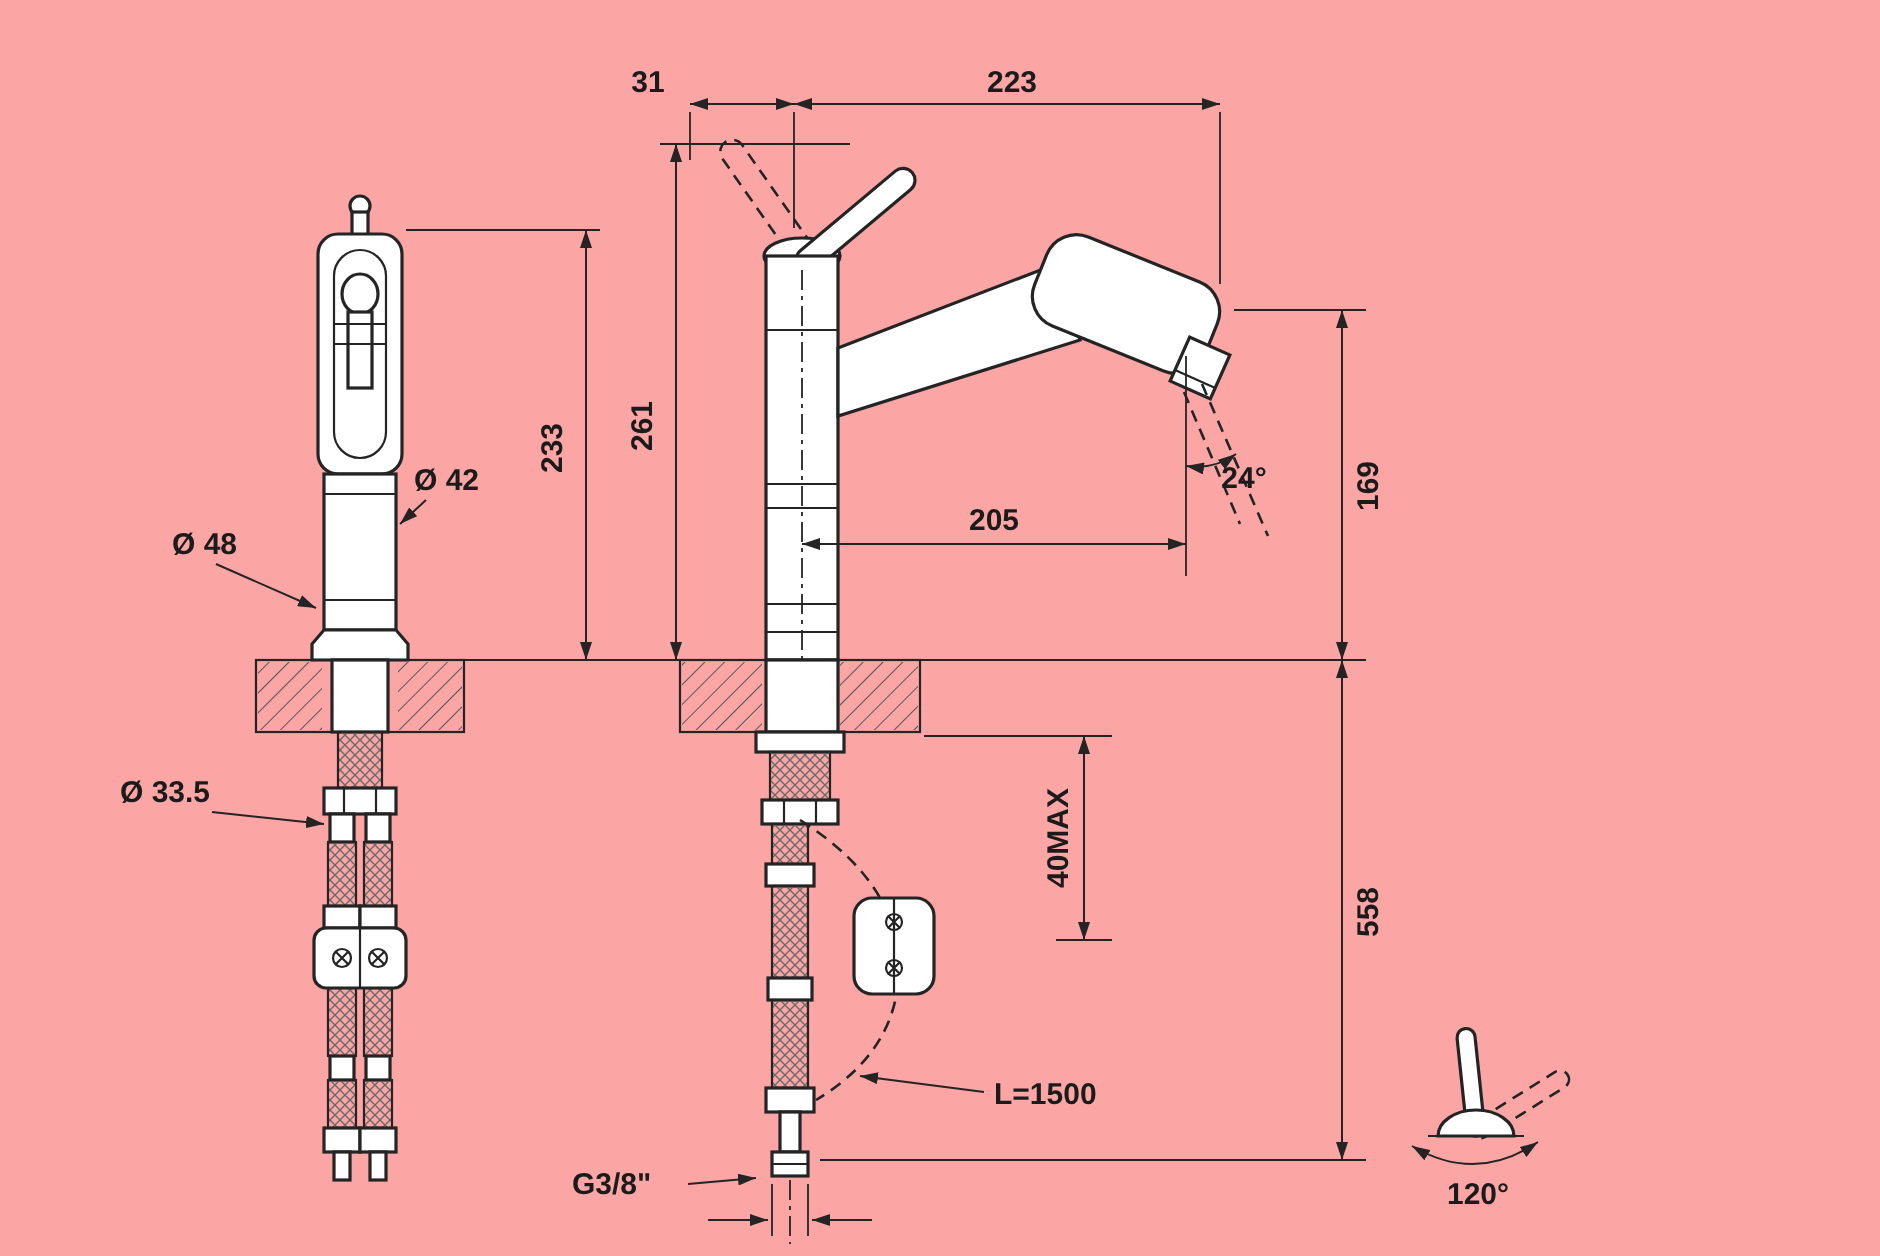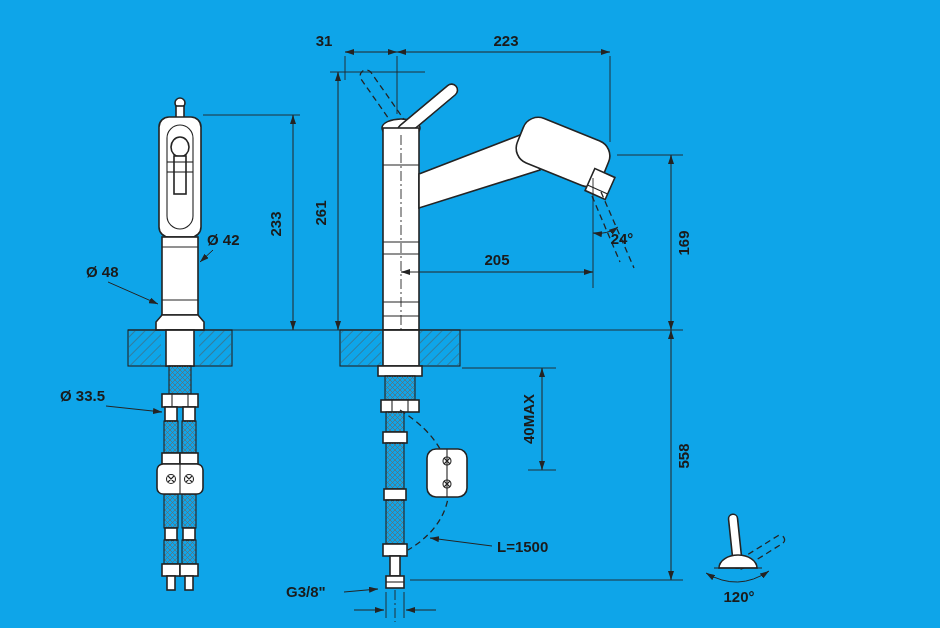--- a/index.html
+++ b/index.html
@@ -1,16 +1,16 @@
 <!DOCTYPE html>
 <html><head>
 <meta charset="utf-8">
 <style>
   html,body{margin:0;padding:0;background:#ffffff;}
-  .page{width:940px;height:628px;background:#0ea5e9;position:relative;overflow:hidden;
+  .page{width:940px;height:628px;background:#fca5a5;position:relative;overflow:hidden;
         font-family:"Liberation Sans",sans-serif;}
   svg{display:block;}
   svg text{font:bold 15px "Liberation Sans",sans-serif;fill:#1b1b1b;}
   .obj{fill:#ffffff;stroke:#242424;stroke-width:1.6;}
   .objthin{fill:none;stroke:#242424;stroke-width:1.1;}
   .dim{stroke:#242424;stroke-width:1;fill:none;}
   .ext{stroke:#242424;stroke-width:0.9;fill:none;}
   .dash{stroke:#242424;stroke-width:1.3;fill:none;stroke-dasharray:6 4;}
   .cl{stroke:#242424;stroke-width:0.9;fill:none;stroke-dasharray:10 3 2 3;}
   .hatchfill{fill:url(#hatch);stroke:none;}

